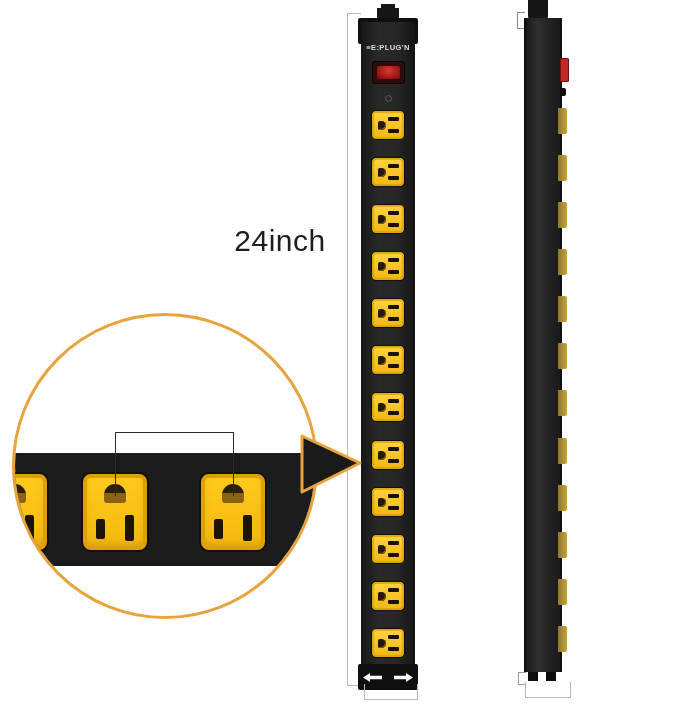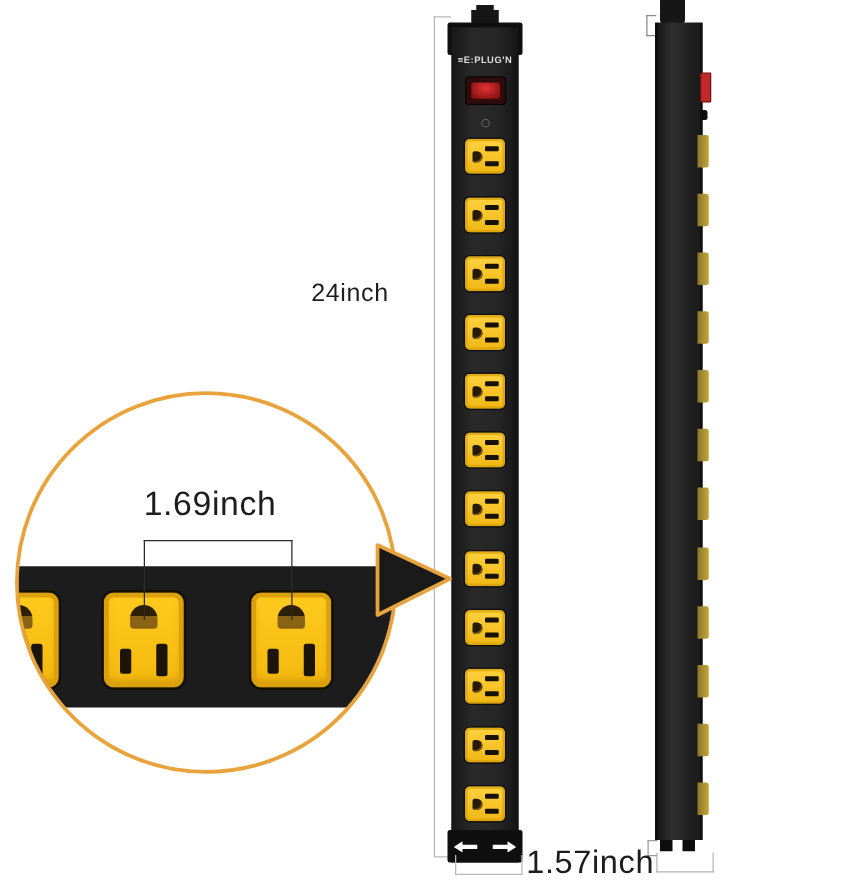--- a/index.html
+++ b/index.html
@@ -9,21 +9,21 @@
   }
   *{margin:0;padding:0;box-sizing:border-box;}
   body{font-family:"Liberation Sans",sans-serif;background:#fff;}
   .canvas{position:relative;width:679px;height:705px;background:#fff;overflow:hidden;}
 
   
   .dim{position:absolute;background:var(--dim);}
   .dim-v{width:1px;}
   .dim-h{height:1px;}
   .dim-label{position:absolute;color:var(--text);letter-spacing:.5px;font-weight:400;}
-  .lbl-24{left:205px;top:224px;width:150px;text-align:center;font-size:20px;}
+  .lbl-24{left:205px;top:224px;width:150px;text-align:center;font-size:30px;}
   .lbl-157{left:421px;top:674px;font-size:26px;}
   .lbl-138{left:577px;top:674px;font-size:26px;}
   .bracket-u{position:absolute;border:1px solid var(--dim);border-top:none;background:transparent;}
   .bracket-front{left:364px;top:684px;width:54px;height:16px;}
   .bracket-side{left:525px;top:682px;width:46px;height:16px;}
 
   
   .front-strip{position:absolute;left:358px;top:4px;width:60px;height:705px;}
   .cord{position:absolute;background:#161616;}
   .front-cord-top{left:23px;top:0;width:14px;height:10px;}
@@ -256,25 +256,23 @@
     </div>
     <div class="outlet-big ob-b">
       <span class="ob-ground"></span>
       <span class="ob-slot ob-slot-l"></span>
       <span class="ob-slot ob-slot-r"></span>
     </div>
 
     <div class="co-measure-h"></div>
     <div class="co-measure-v cm-l"></div>
     <div class="co-measure-v cm-r"></div>
-    <div class="lbl-169">1.69inch</div>
   </div>
 
   <svg class="co-pointer" width="66" height="68" viewBox="0 0 66 68">
     <polygon points="6,6 64,33 6,62" fill="#1a1a1a" stroke="#e8a33c" stroke-width="3" stroke-linejoin="round"></polygon>
   </svg>
 
   <div class="bracket-u bracket-front"></div>
-  <div class="dim-label lbl-157">1.57inch</div>
 
   <div class="bracket-u bracket-side"></div>
 
 </div>
 
 </body></html>

